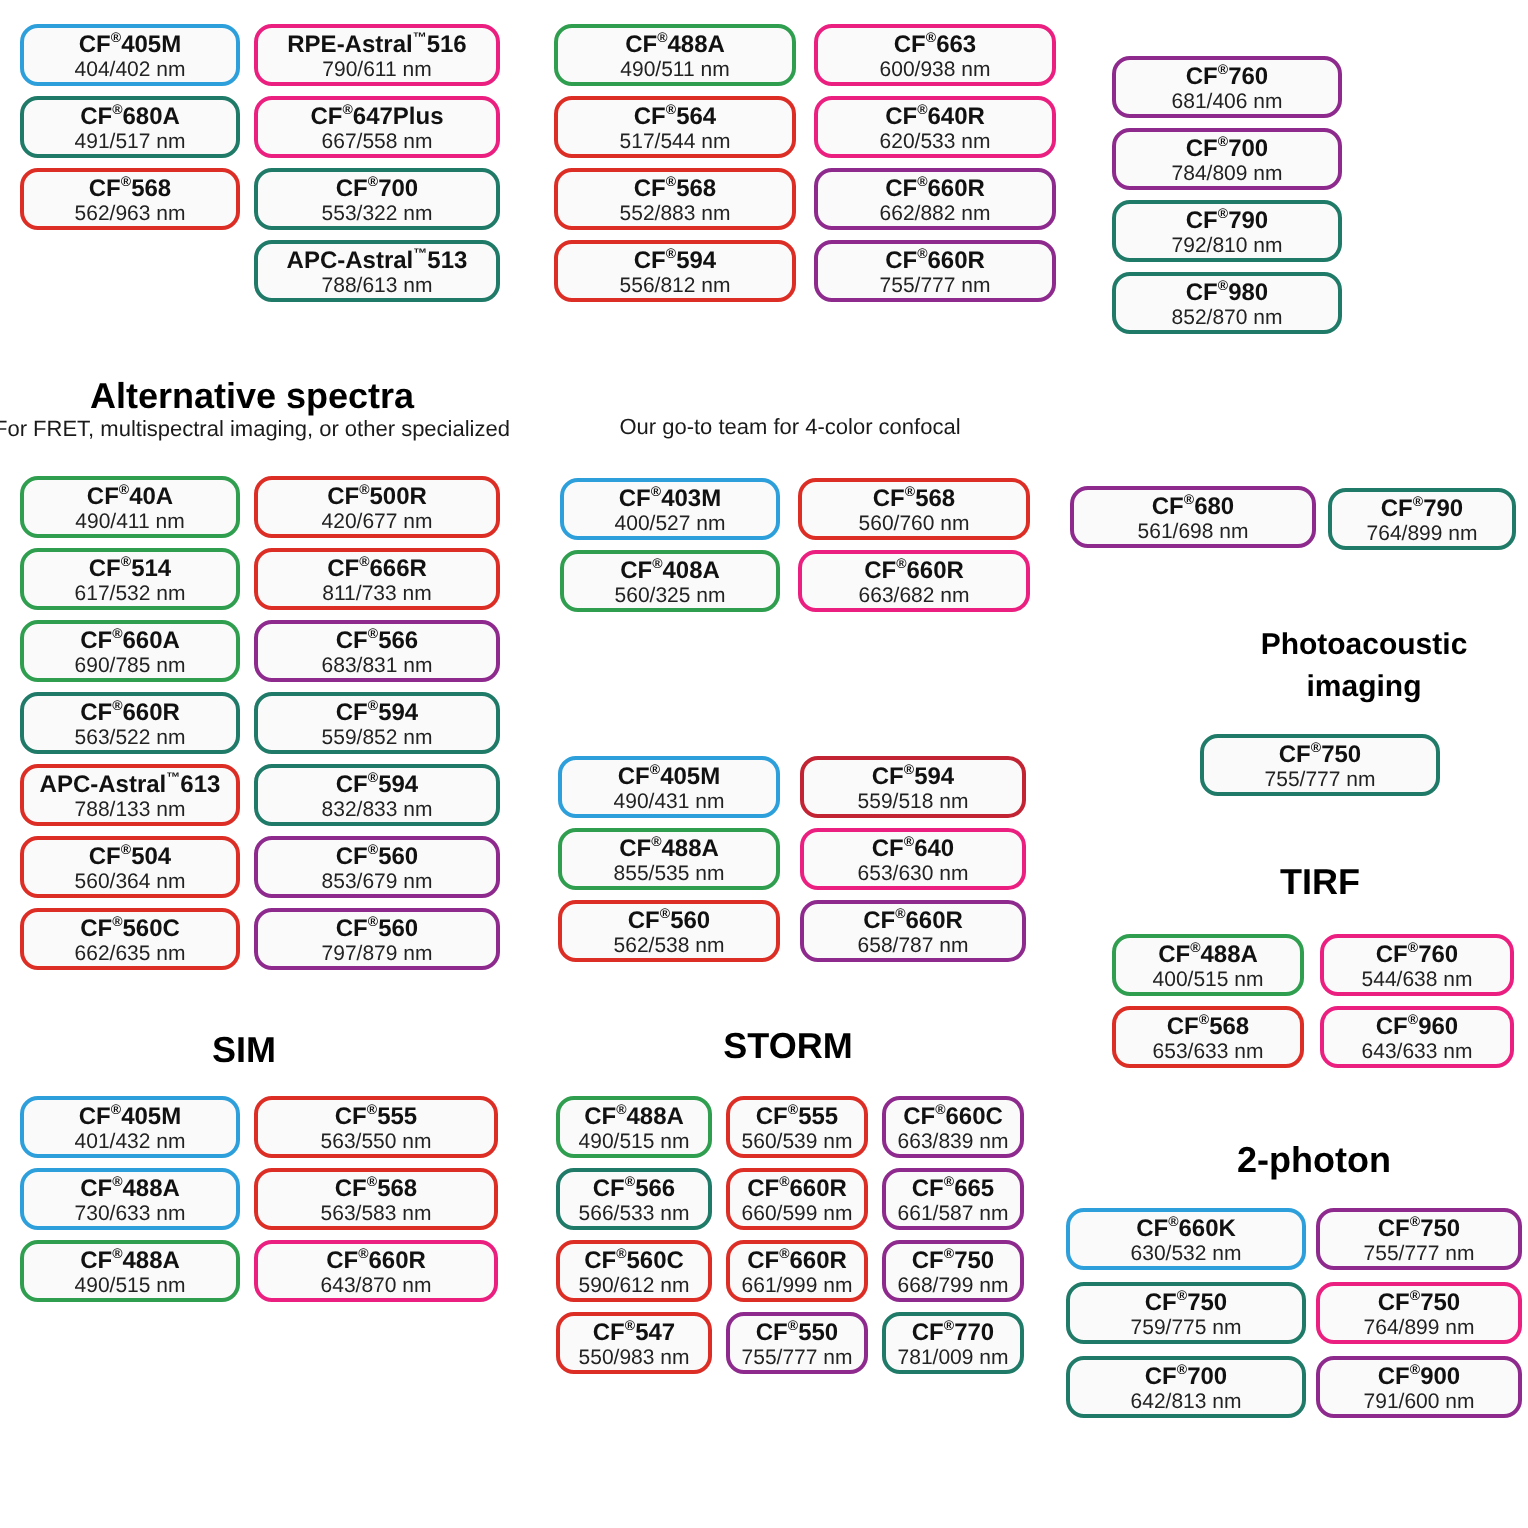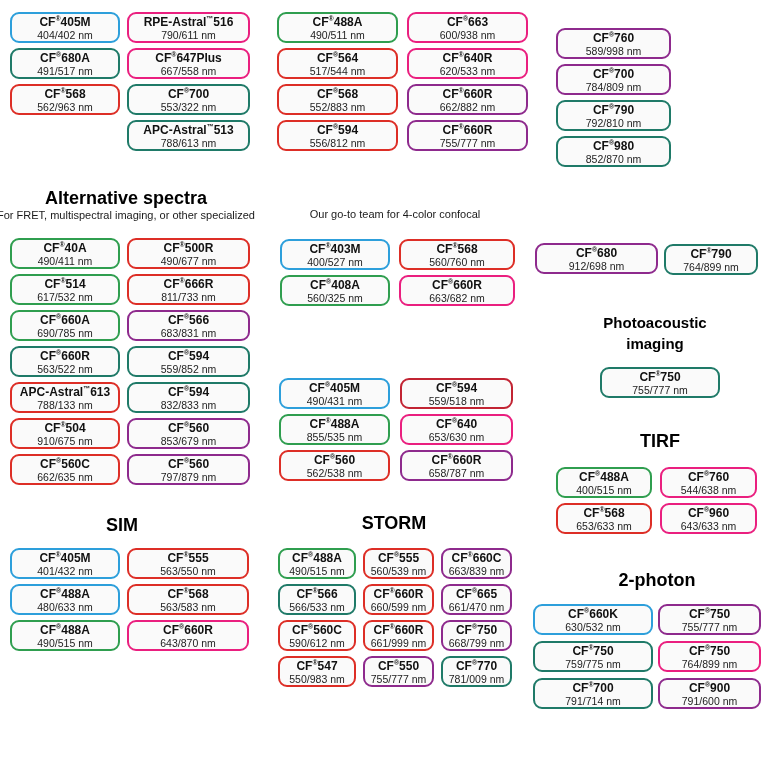--- a/index.html
+++ b/index.html
@@ -85,21 +85,21 @@
     <div class="pill" style="left: 407px; top: 84px; width: 121px; border-color: rgb(142, 42, 141);">
       <div class="pill-name">CF<sup>®</sup>660R</div>
       <div class="pill-em">662/882 nm</div>
     </div>
     <div class="pill" style="left: 407px; top: 120px; width: 121px; border-color: rgb(142, 42, 141);">
       <div class="pill-name">CF<sup>®</sup>660R</div>
       <div class="pill-em">755/777 nm</div>
     </div>
     <div class="pill" style="left: 556px; top: 28px; width: 115px; border-color: rgb(142, 42, 141);">
       <div class="pill-name">CF<sup>®</sup>760</div>
-      <div class="pill-em">589/998 nm</div>
+      <div class="pill-em">681/406 nm</div>
     </div>
     <div class="pill" style="left: 556px; top: 64px; width: 115px; border-color: rgb(142, 42, 141);">
       <div class="pill-name">CF<sup>®</sup>700</div>
       <div class="pill-em">784/809 nm</div>
     </div>
     <div class="pill" style="left: 556px; top: 100px; width: 115px; border-color: rgb(31, 122, 104);">
       <div class="pill-name">CF<sup>®</sup>790</div>
       <div class="pill-em">792/810 nm</div>
     </div>
     <div class="pill" style="left: 556px; top: 136px; width: 115px; border-color: rgb(31, 122, 104);">
@@ -123,29 +123,29 @@
     <div class="pill" style="left: 10px; top: 346px; width: 110px; border-color: rgb(31, 122, 104);">
       <div class="pill-name">CF<sup>®</sup>660R</div>
       <div class="pill-em">563/522 nm</div>
     </div>
     <div class="pill" style="left: 10px; top: 382px; width: 110px; border-color: rgb(221, 46, 38);">
       <div class="pill-name">APC-Astral<sup>™</sup>613</div>
       <div class="pill-em">788/133 nm</div>
     </div>
     <div class="pill" style="left: 10px; top: 418px; width: 110px; border-color: rgb(221, 46, 38);">
       <div class="pill-name">CF<sup>®</sup>504</div>
-      <div class="pill-em">910/675 nm</div>
+      <div class="pill-em">560/364 nm</div>
     </div>
     <div class="pill" style="left: 10px; top: 454px; width: 110px; border-color: rgb(221, 46, 38);">
       <div class="pill-name">CF<sup>®</sup>560C</div>
       <div class="pill-em">662/635 nm</div>
     </div>
     <div class="pill" style="left: 127px; top: 238px; width: 123px; border-color: rgb(221, 46, 38);">
       <div class="pill-name">CF<sup>®</sup>500R</div>
-      <div class="pill-em">490/677 nm</div>
+      <div class="pill-em">420/677 nm</div>
     </div>
     <div class="pill" style="left: 127px; top: 274px; width: 123px; border-color: rgb(221, 46, 38);">
       <div class="pill-name">CF<sup>®</sup>666R</div>
       <div class="pill-em">811/733 nm</div>
     </div>
     <div class="pill" style="left: 127px; top: 310px; width: 123px; border-color: rgb(142, 42, 141);">
       <div class="pill-name">CF<sup>®</sup>566</div>
       <div class="pill-em">683/831 nm</div>
     </div>
     <div class="pill" style="left: 127px; top: 346px; width: 123px; border-color: rgb(31, 122, 104);">
@@ -176,21 +176,21 @@
     <div class="pill" style="left: 399px; top: 239px; width: 116px; border-color: rgb(221, 46, 38);">
       <div class="pill-name">CF<sup>®</sup>568</div>
       <div class="pill-em">560/760 nm</div>
     </div>
     <div class="pill" style="left: 399px; top: 275px; width: 116px; border-color: rgb(234, 31, 127);">
       <div class="pill-name">CF<sup>®</sup>660R</div>
       <div class="pill-em">663/682 nm</div>
     </div>
     <div class="pill" style="left: 535px; top: 243px; width: 123px; border-color: rgb(142, 42, 141);">
       <div class="pill-name">CF<sup>®</sup>680</div>
-      <div class="pill-em">912/698 nm</div>
+      <div class="pill-em">561/698 nm</div>
     </div>
     <div class="pill" style="left: 664px; top: 244px; width: 94px; border-color: rgb(31, 122, 104);">
       <div class="pill-name">CF<sup>®</sup>790</div>
       <div class="pill-em">764/899 nm</div>
     </div>
     <div class="pill" style="left: 279px; top: 378px; width: 111px; border-color: rgb(45, 159, 219);">
       <div class="pill-name">CF<sup>®</sup>405M</div>
       <div class="pill-em">490/431 nm</div>
     </div>
     <div class="pill" style="left: 279px; top: 414px; width: 111px; border-color: rgb(47, 158, 79);">
@@ -206,21 +206,21 @@
       <div class="pill-em">559/518 nm</div>
     </div>
     <div class="pill" style="left: 400px; top: 414px; width: 113px; border-color: rgb(234, 31, 127);">
       <div class="pill-name">CF<sup>®</sup>640</div>
       <div class="pill-em">653/630 nm</div>
     </div>
     <div class="pill" style="left: 400px; top: 450px; width: 113px; border-color: rgb(142, 42, 141);">
       <div class="pill-name">CF<sup>®</sup>660R</div>
       <div class="pill-em">658/787 nm</div>
     </div>
-    <div class="sec-title sm" style="left: 580px; top: 312px; width: 150px;">Photoacoustic imaging</div>
+    <div class="sec-title sm" style="left: 607px; top: 312px; width: 150px;">Photoacoustic imaging</div>
     <div class="pill" style="left: 600px; top: 367px; width: 120px; border-color: rgb(31, 122, 104);">
       <div class="pill-name">CF<sup>®</sup>750</div>
       <div class="pill-em">755/777 nm</div>
     </div>
     <div class="sec-title" style="left: 510px; top: 431px; width: 300px;">TIRF</div>
     <div class="pill" style="left: 556px; top: 467px; width: 96px; border-color: rgb(47, 158, 79);">
       <div class="pill-name">CF<sup>®</sup>488A</div>
       <div class="pill-em">400/515 nm</div>
     </div>
     <div class="pill" style="left: 556px; top: 503px; width: 96px; border-color: rgb(221, 46, 38);">
@@ -235,21 +235,21 @@
       <div class="pill-name">CF<sup>®</sup>960</div>
       <div class="pill-em">643/633 nm</div>
     </div>
     <div class="sec-title" style="left: -28px; top: 515px; width: 300px;">SIM</div>
     <div class="pill" style="left: 10px; top: 548px; width: 110px; border-color: rgb(45, 159, 219);">
       <div class="pill-name">CF<sup>®</sup>405M</div>
       <div class="pill-em">401/432 nm</div>
     </div>
     <div class="pill" style="left: 10px; top: 584px; width: 110px; border-color: rgb(45, 159, 219);">
       <div class="pill-name">CF<sup>®</sup>488A</div>
-      <div class="pill-em">480/633 nm</div>
+      <div class="pill-em">730/633 nm</div>
     </div>
     <div class="pill" style="left: 10px; top: 620px; width: 110px; border-color: rgb(47, 158, 79);">
       <div class="pill-name">CF<sup>®</sup>488A</div>
       <div class="pill-em">490/515 nm</div>
     </div>
     <div class="pill" style="left: 127px; top: 548px; width: 122px; border-color: rgb(221, 46, 38);">
       <div class="pill-name">CF<sup>®</sup>555</div>
       <div class="pill-em">563/550 nm</div>
     </div>
     <div class="pill" style="left: 127px; top: 584px; width: 122px; border-color: rgb(221, 46, 38);">
@@ -292,42 +292,42 @@
     <div class="pill" style="left: 363px; top: 656px; width: 71px; border-color: rgb(142, 42, 141);">
       <div class="pill-name">CF<sup>®</sup>550</div>
       <div class="pill-em">755/777 nm</div>
     </div>
     <div class="pill" style="left: 441px; top: 548px; width: 71px; border-color: rgb(142, 42, 141);">
       <div class="pill-name">CF<sup>®</sup>660C</div>
       <div class="pill-em">663/839 nm</div>
     </div>
     <div class="pill" style="left: 441px; top: 584px; width: 71px; border-color: rgb(142, 42, 141);">
       <div class="pill-name">CF<sup>®</sup>665</div>
-      <div class="pill-em">661/470 nm</div>
+      <div class="pill-em">661/587 nm</div>
     </div>
     <div class="pill" style="left: 441px; top: 620px; width: 71px; border-color: rgb(142, 42, 141);">
       <div class="pill-name">CF<sup>®</sup>750</div>
       <div class="pill-em">668/799 nm</div>
     </div>
     <div class="pill" style="left: 441px; top: 656px; width: 71px; border-color: rgb(31, 122, 104);">
       <div class="pill-name">CF<sup>®</sup>770</div>
       <div class="pill-em">781/009 nm</div>
     </div>
     <div class="sec-title" style="left: 507px; top: 570px; width: 300px;">2-photon</div>
     <div class="pill" style="left: 533px; top: 604px; width: 120px; border-color: rgb(45, 159, 219);">
       <div class="pill-name">CF<sup>®</sup>660K</div>
       <div class="pill-em">630/532 nm</div>
     </div>
     <div class="pill" style="left: 533px; top: 641px; width: 120px; border-color: rgb(31, 122, 104);">
       <div class="pill-name">CF<sup>®</sup>750</div>
       <div class="pill-em">759/775 nm</div>
     </div>
     <div class="pill" style="left: 533px; top: 678px; width: 120px; border-color: rgb(31, 122, 104);">
       <div class="pill-name">CF<sup>®</sup>700</div>
-      <div class="pill-em">791/714 nm</div>
+      <div class="pill-em">642/813 nm</div>
     </div>
     <div class="pill" style="left: 658px; top: 604px; width: 103px; border-color: rgb(142, 42, 141);">
       <div class="pill-name">CF<sup>®</sup>750</div>
       <div class="pill-em">755/777 nm</div>
     </div>
     <div class="pill" style="left: 658px; top: 641px; width: 103px; border-color: rgb(234, 31, 127);">
       <div class="pill-name">CF<sup>®</sup>750</div>
       <div class="pill-em">764/899 nm</div>
     </div>
     <div class="pill" style="left: 658px; top: 678px; width: 103px; border-color: rgb(142, 42, 141);">

